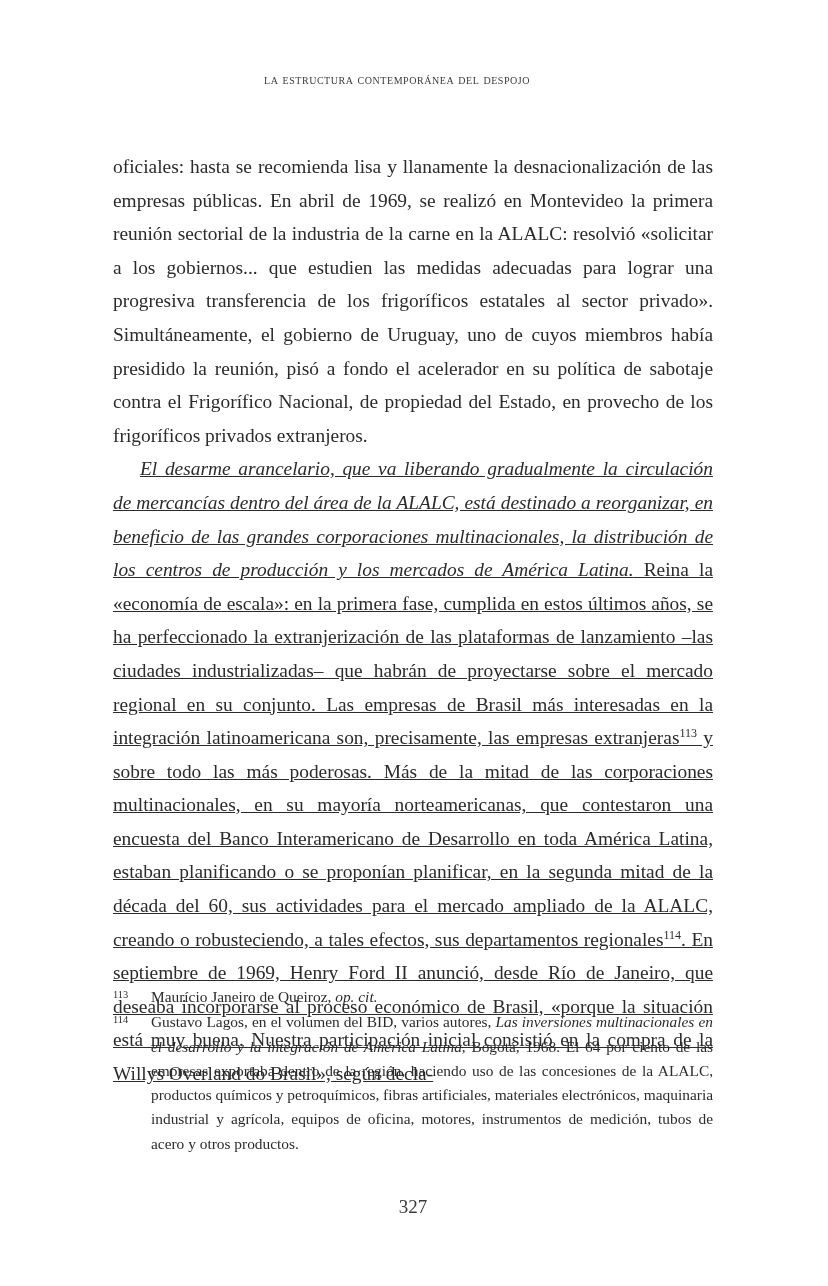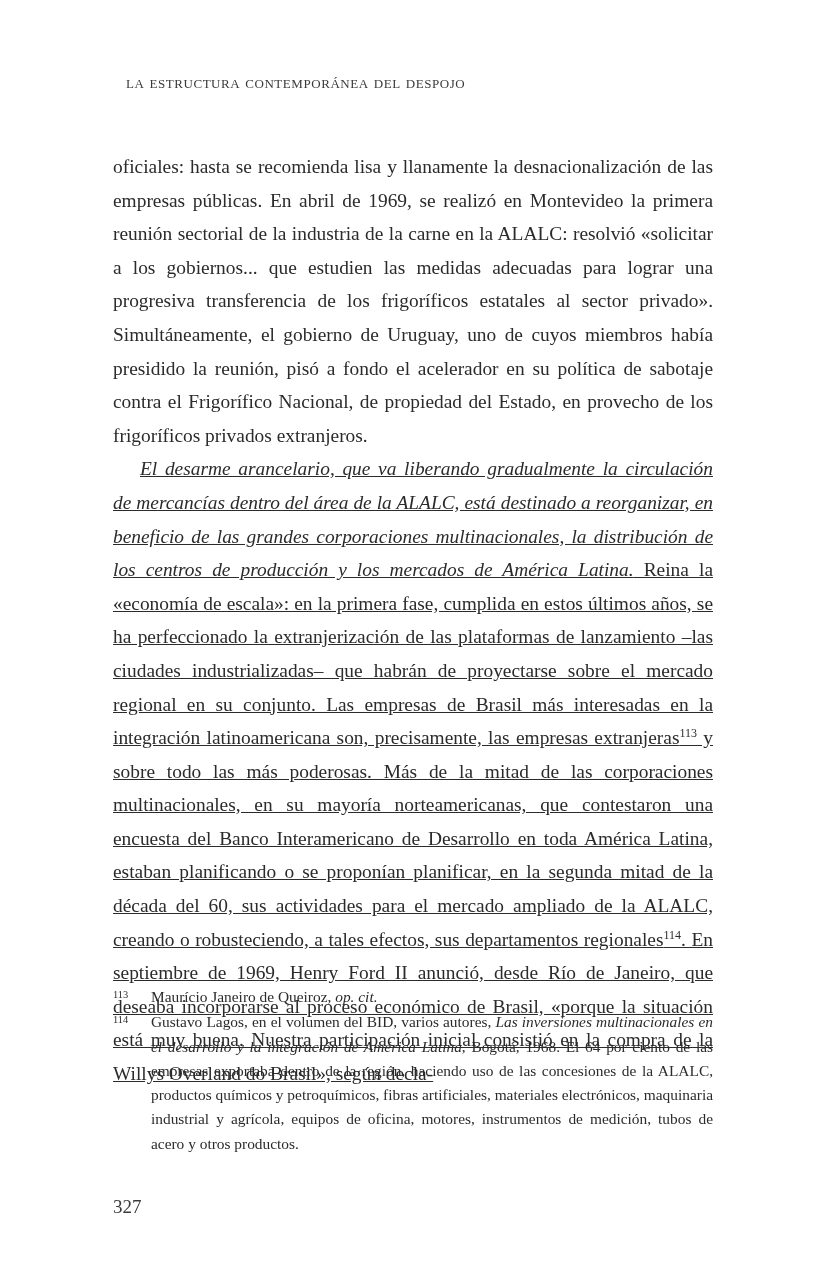--- a/index.html
+++ b/index.html
@@ -19,24 +19,24 @@
     position: relative;
     width: 828px;
     height: 1286px;
     box-sizing: border-box;
   }
 
   
   .running-head {
     position: absolute;
     top: 72px;
-    left: 126px;
+    left: 97px;
     width: 600px;
-    text-align: left;
-    font-size: 18px;
+    text-align: center;
+    font-size: 14px;
     letter-spacing: 0.55px;
     color: #3a3a3a;
     font-variant: small-caps;
     text-transform: lowercase;
     white-space: nowrap;
   }
   .running-head::first-letter {
     font-size: 1em;
   }
 
@@ -103,21 +103,21 @@
     text-align: left;
     color: #2b2b2b;
   }
 
   
   .folio {
     position: absolute;
     top: 1196px;
     left: 113px;
     width: 600px;
-    text-align: left;
+    text-align: center;
     font-size: 19px;
     color: #3a3a3a;
   }
 </style>
 </head>
 <body>
 
 <div class="page">
 
   <div class="running-head">La estructura contemporánea del despojo</div>

